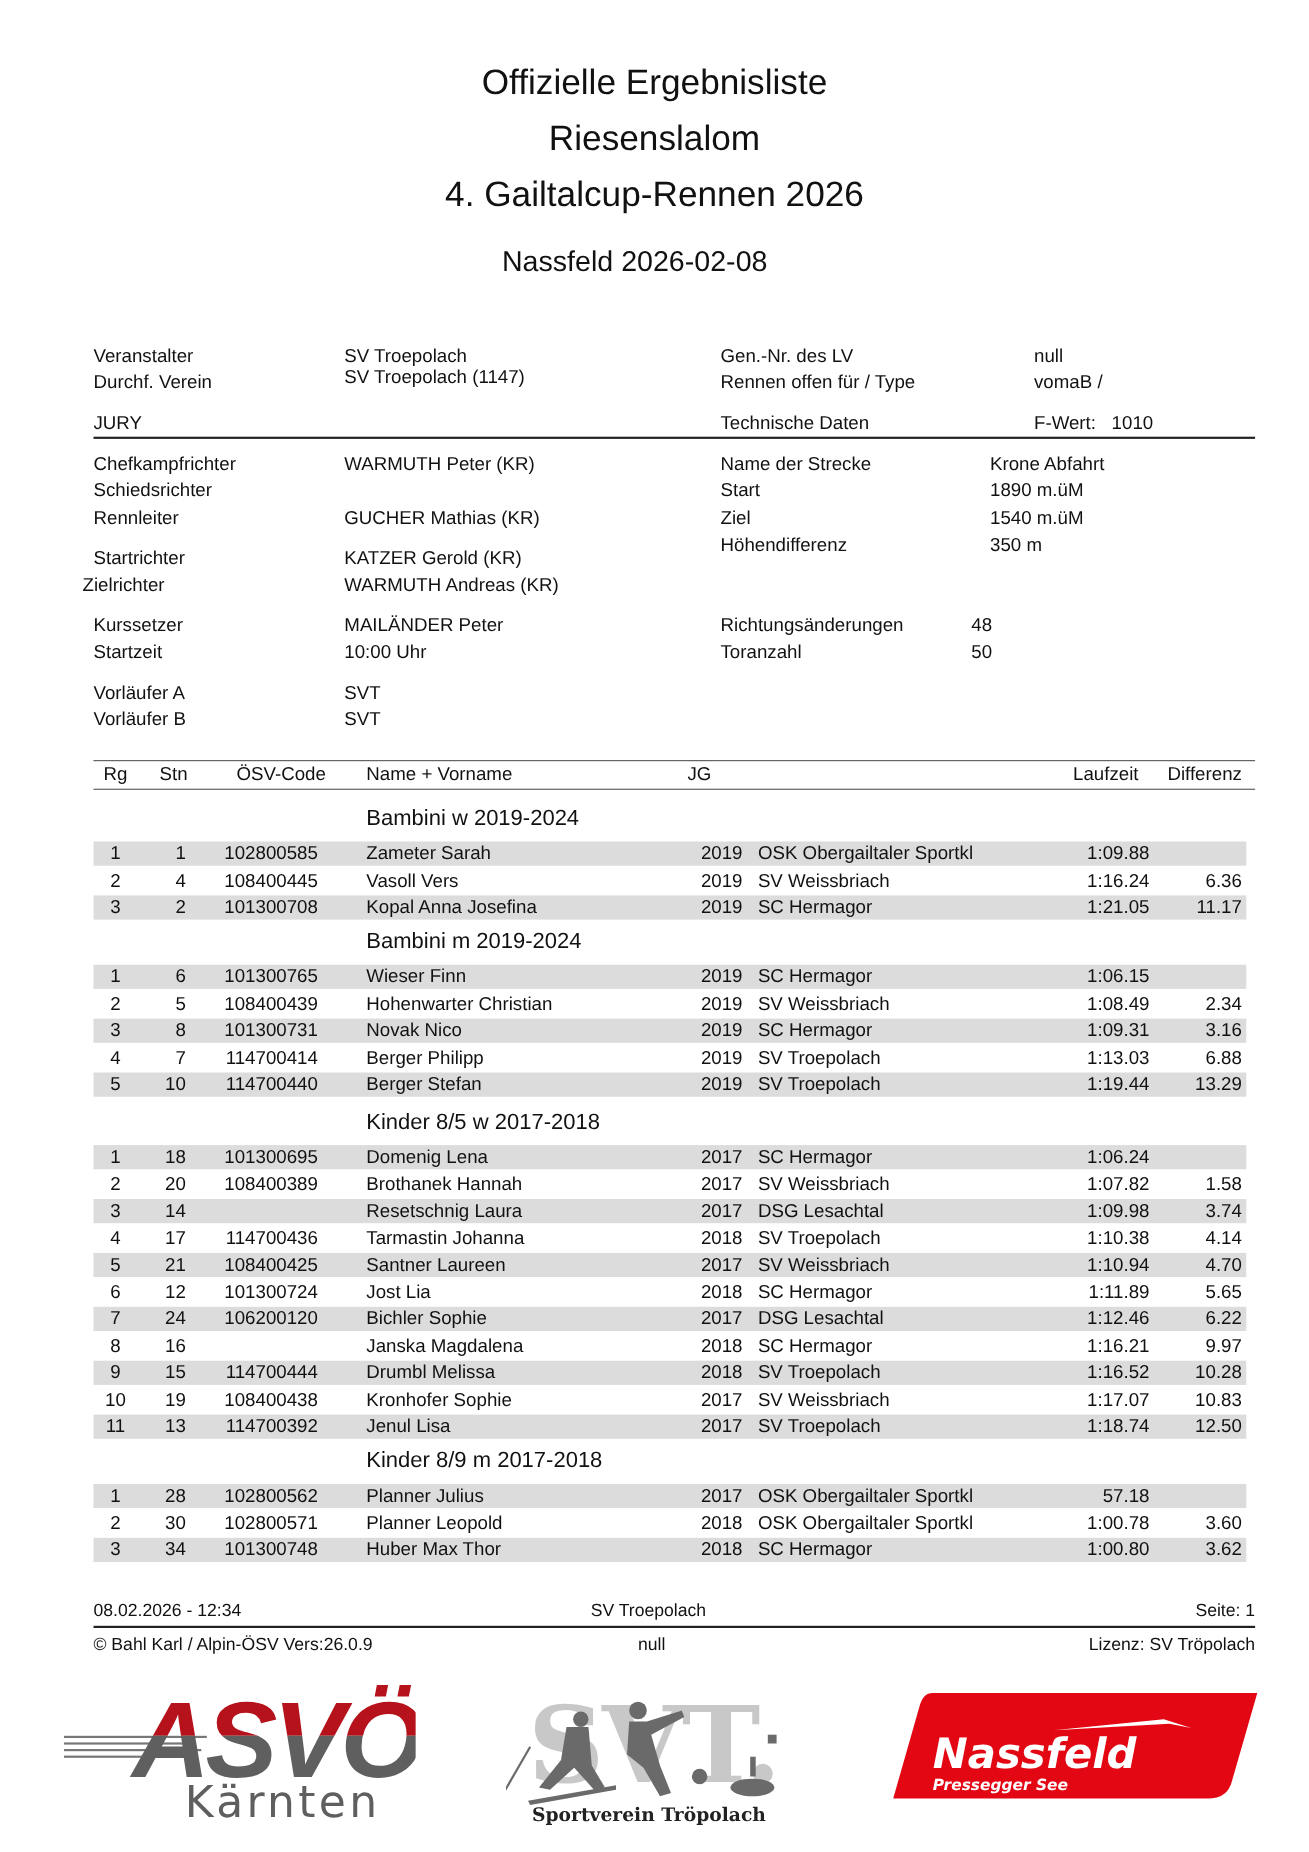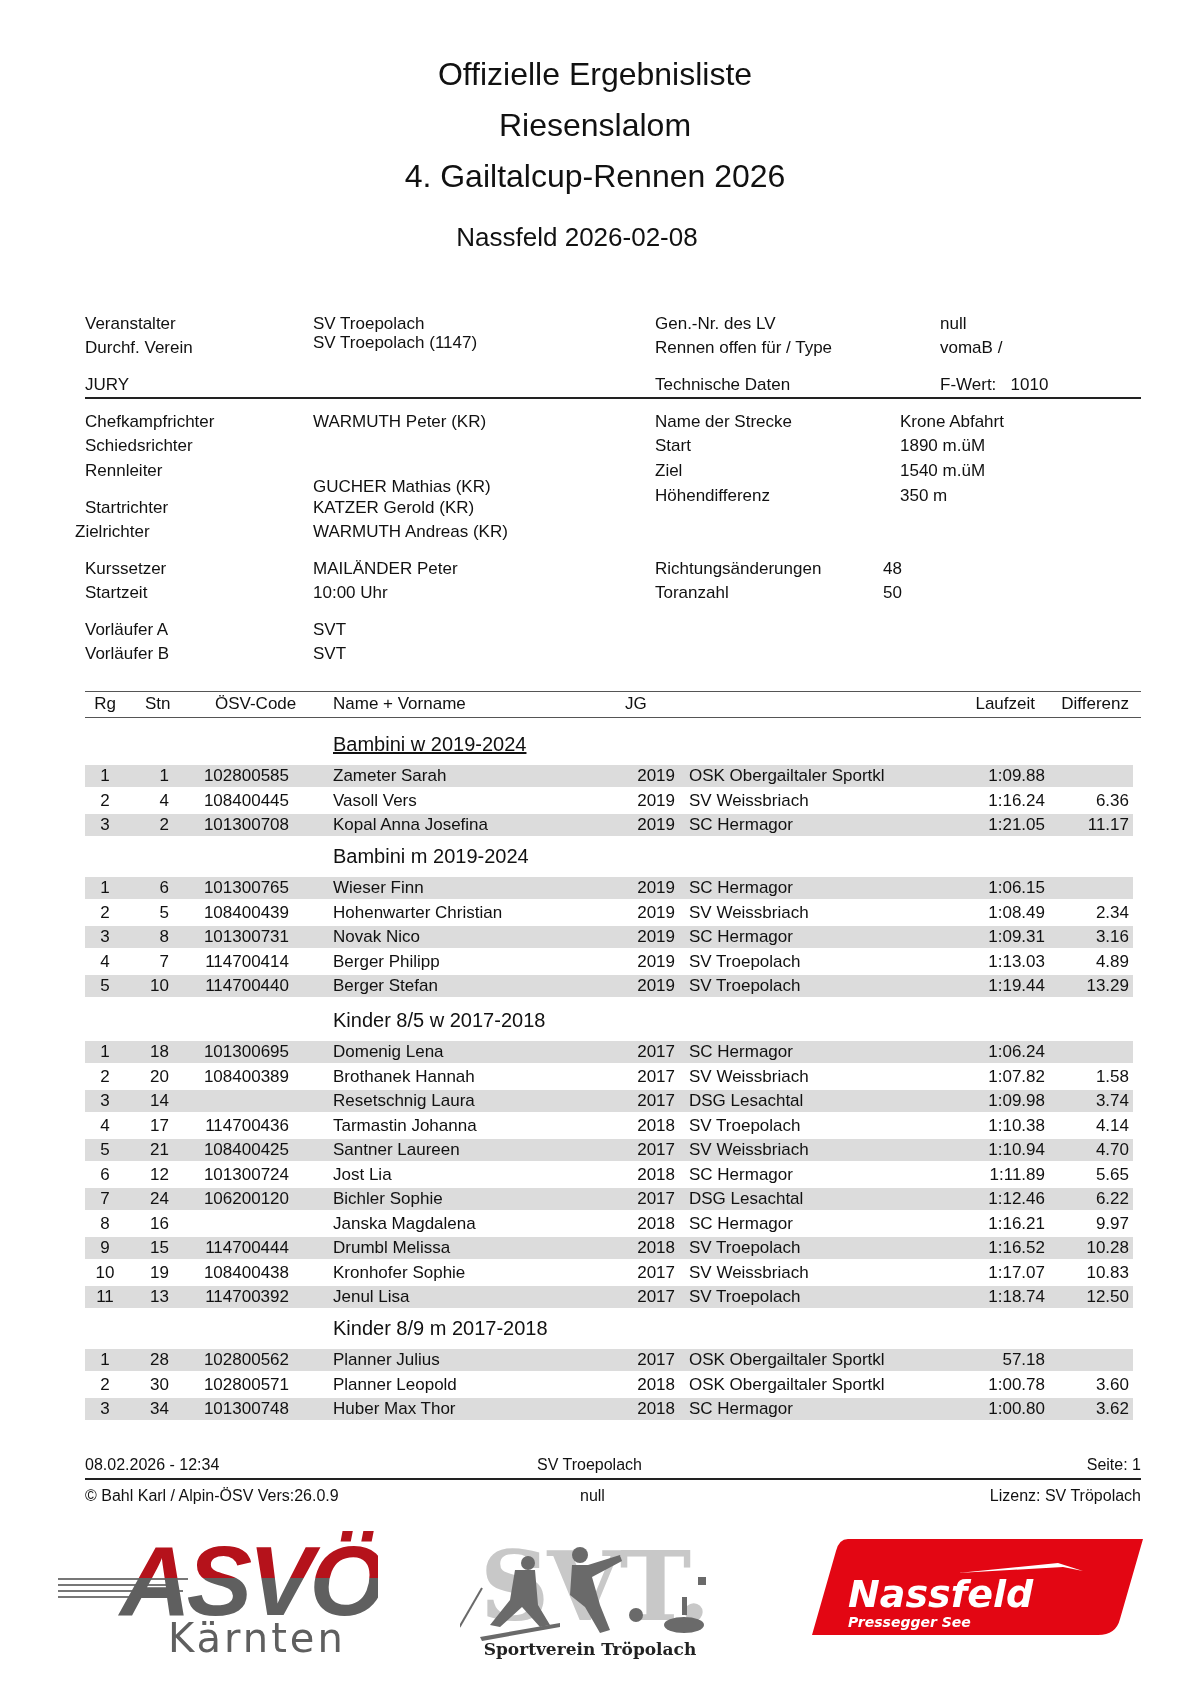--- a/index.html
+++ b/index.html
@@ -64,21 +64,21 @@
 <div class="info" style="left:940px; top:373px;">
   <span>F-Wert:</span>&nbsp;&nbsp;&nbsp;<span>1010</span>
 </div>
 <div class="hrule" style="left:85px; width:1056px; top:397px;"></div>
 
 <div class="info" style="left:85px; top:410px;">Chefkampfrichter</div>
 <div class="info" style="left:313px; top:410px;">WARMUTH Peter  (KR)</div>
 <div class="info" style="left:85px; top:434px;">Schiedsrichter</div>
 <div class="info" style="left:313px; top:434px;"></div>
 <div class="info" style="left:85px; top:459px;">Rennleiter</div>
-<div class="info" style="left:313px; top:459px;margin-top:16px;">GUCHER Mathias  (KR)</div>
+<div class="info" style="left:313px; top:459px;">GUCHER Mathias  (KR)</div>
 <div class="info" style="left:85px; top:496px;">Startrichter</div>
 <div class="info" style="left:313px; top:496px;">KATZER Gerold  (KR)</div>
 <div class="info" style="left:75px; top:520px;">Zielrichter</div>
 <div class="info" style="left:313px; top:520px;">WARMUTH Andreas  (KR)</div>
 <div class="info" style="left:85px; top:557px;">Kurssetzer</div>
 <div class="info" style="left:313px; top:557px;">MAILÄNDER Peter</div>
 <div class="info" style="left:85px; top:581px;">Startzeit</div>
 <div class="info" style="left:313px; top:581px;">10:00  Uhr</div>
 <div class="info" style="left:85px; top:618px;">Vorläufer A</div>
 <div class="info" style="left:313px; top:618px;">SVT</div>
@@ -104,21 +104,21 @@
   <span class="c-stn">Stn</span>
   <span class="c-code">ÖSV-Code</span>
   <span class="c-name">Name + Vorname</span>
   <span class="c-jg">JG</span>
   <span class="c-time">Laufzeit</span>
   <span class="c-diff">Differenz</span>
 </div>
 <div class="hrule thin" style="left:85px; width:1056px; top:717px;"></div>
 
 <div id="results">
-    <div class="group-title" style="top: 733px; text-decoration: underline;">Bambini w  2019-2024</div>
+    <div class="group-title" style="top: 733px;">Bambini w  2019-2024</div>
     <div class="row shade" style="top: 765px;">
       <span class="c-rg">1</span>
       <span class="c-stn">1</span>
       <span class="c-code-r">102800585</span>
       <span class="c-name">Zameter Sarah</span>
       <span class="c-jg">2019</span>
       <span class="c-club">OSK Obergailtaler Sportkl</span>
       <span class="c-time">1:09.88</span>
       <span class="c-diff"></span>
     </div>
@@ -174,21 +174,21 @@
       <span class="c-diff">3.16</span>
     </div>
     <div class="row" style="top: 950.5px;">
       <span class="c-rg">4</span>
       <span class="c-stn">7</span>
       <span class="c-code-r">114700414</span>
       <span class="c-name">Berger Philipp</span>
       <span class="c-jg">2019</span>
       <span class="c-club">SV Troepolach</span>
       <span class="c-time">1:13.03</span>
-      <span class="c-diff">4.89</span>
+      <span class="c-diff">6.88</span>
     </div>
     <div class="row shade" style="top: 975px;">
       <span class="c-rg">5</span>
       <span class="c-stn">10</span>
       <span class="c-code-r">114700440</span>
       <span class="c-name">Berger Stefan</span>
       <span class="c-jg">2019</span>
       <span class="c-club">SV Troepolach</span>
       <span class="c-time">1:19.44</span>
       <span class="c-diff">13.29</span>

